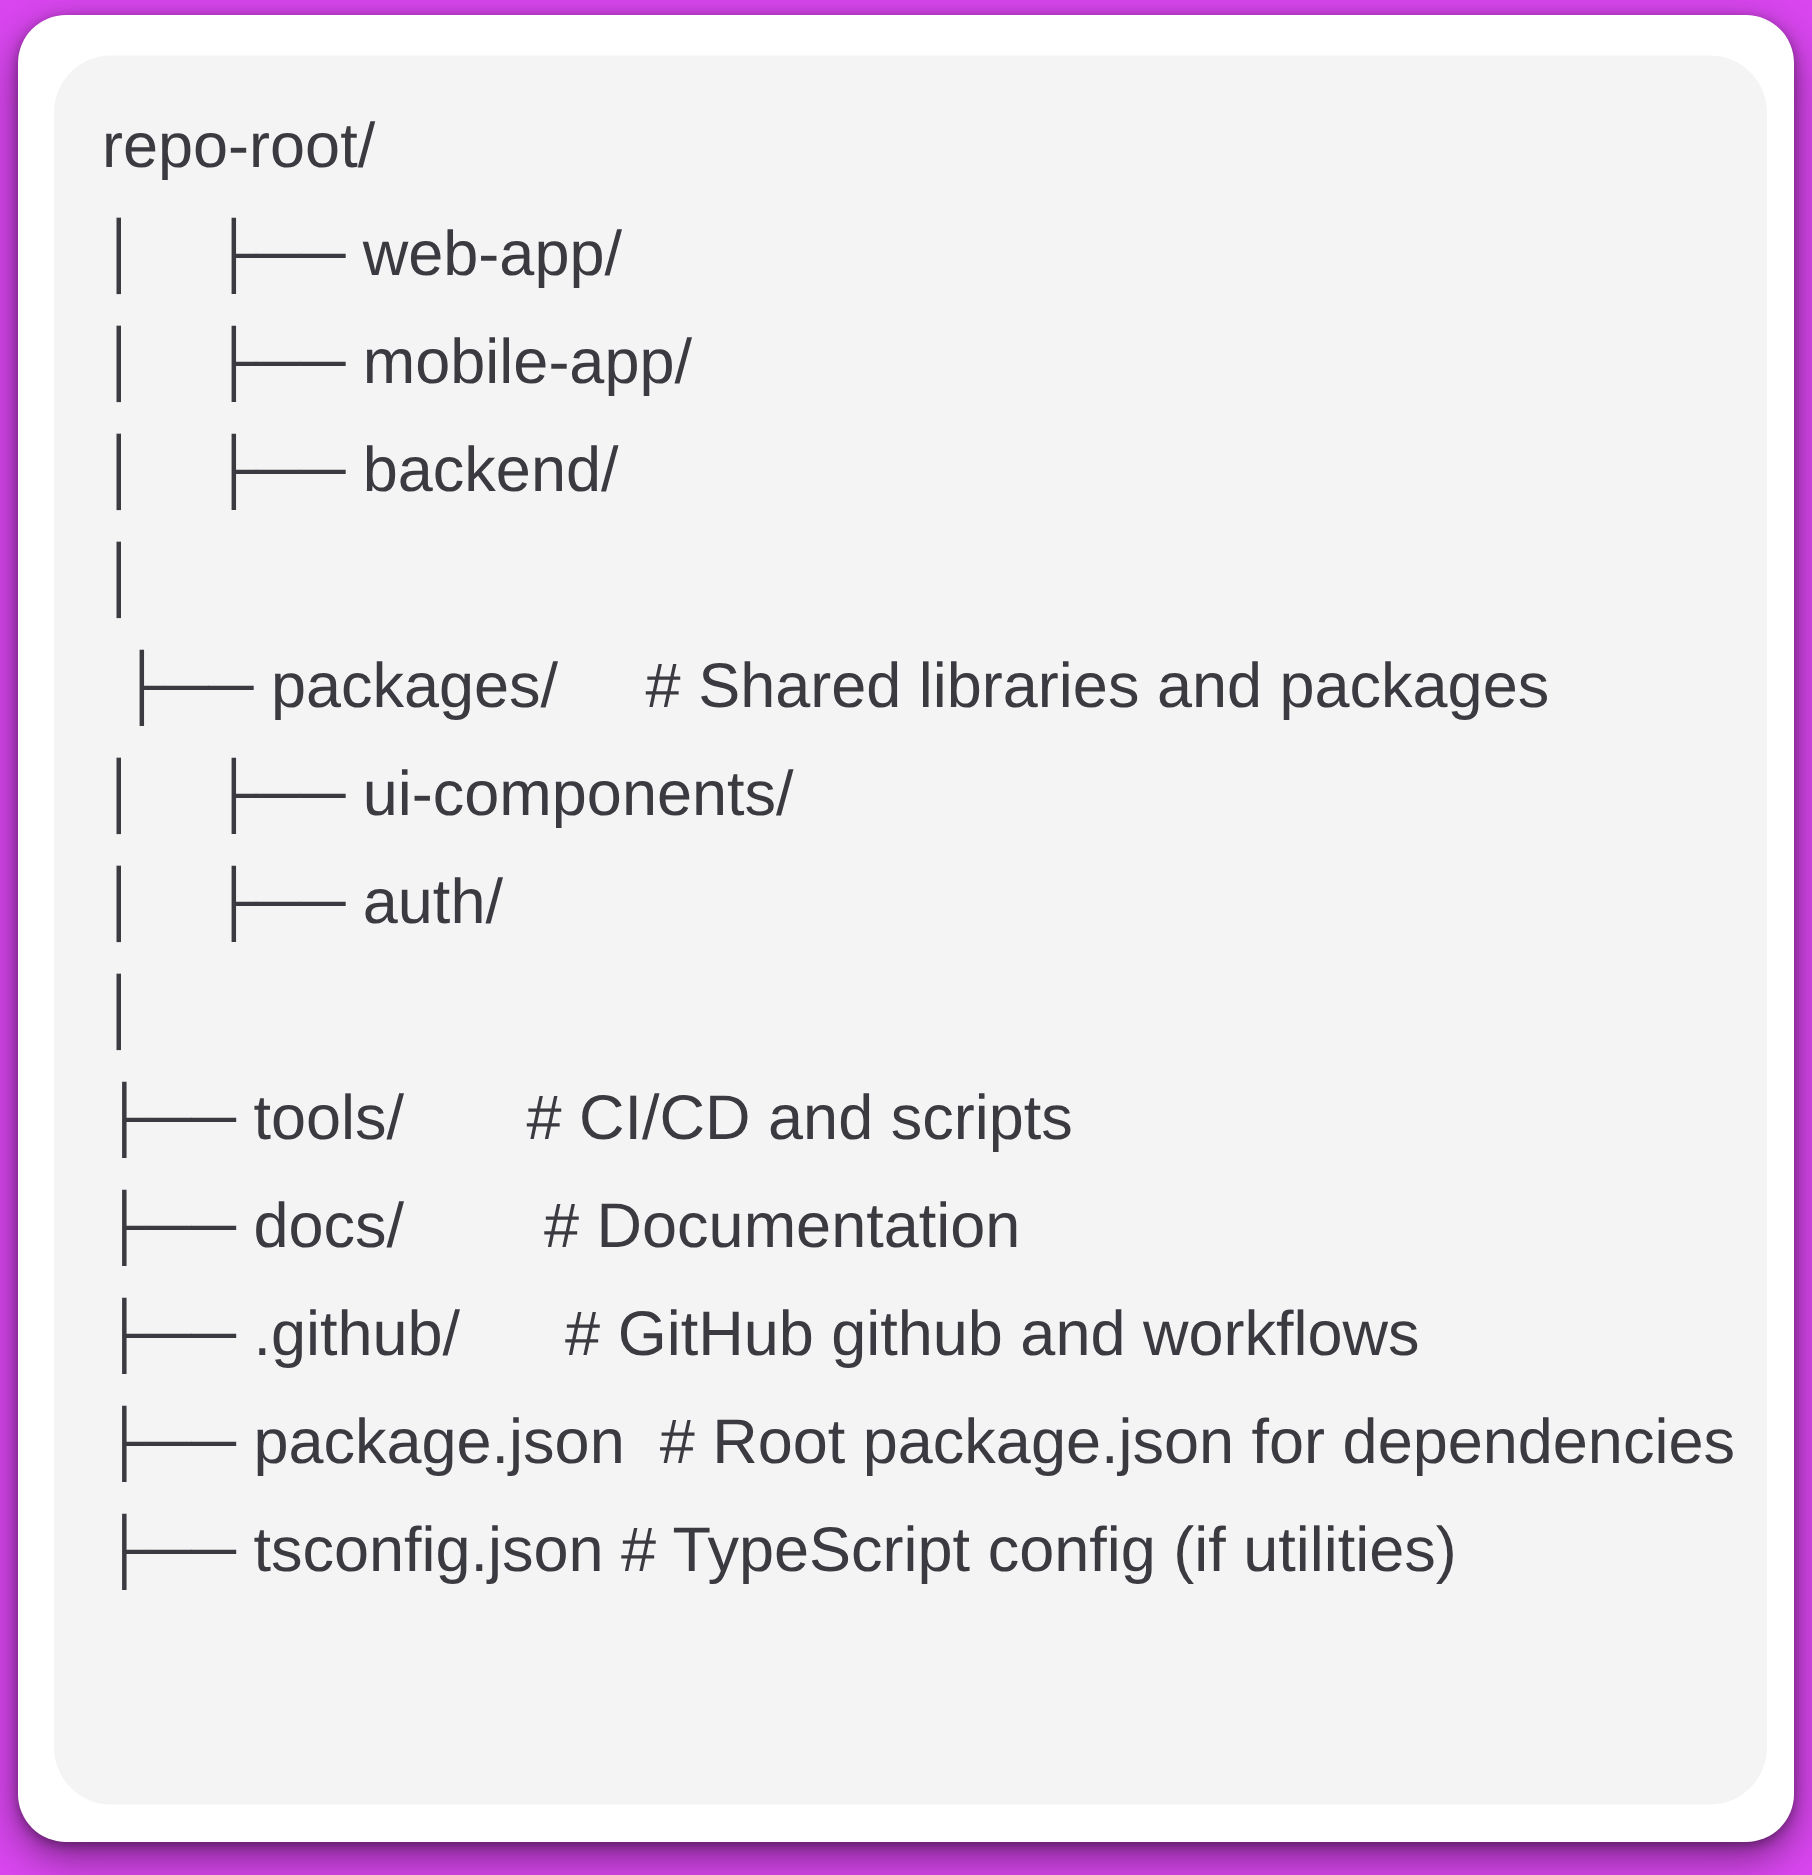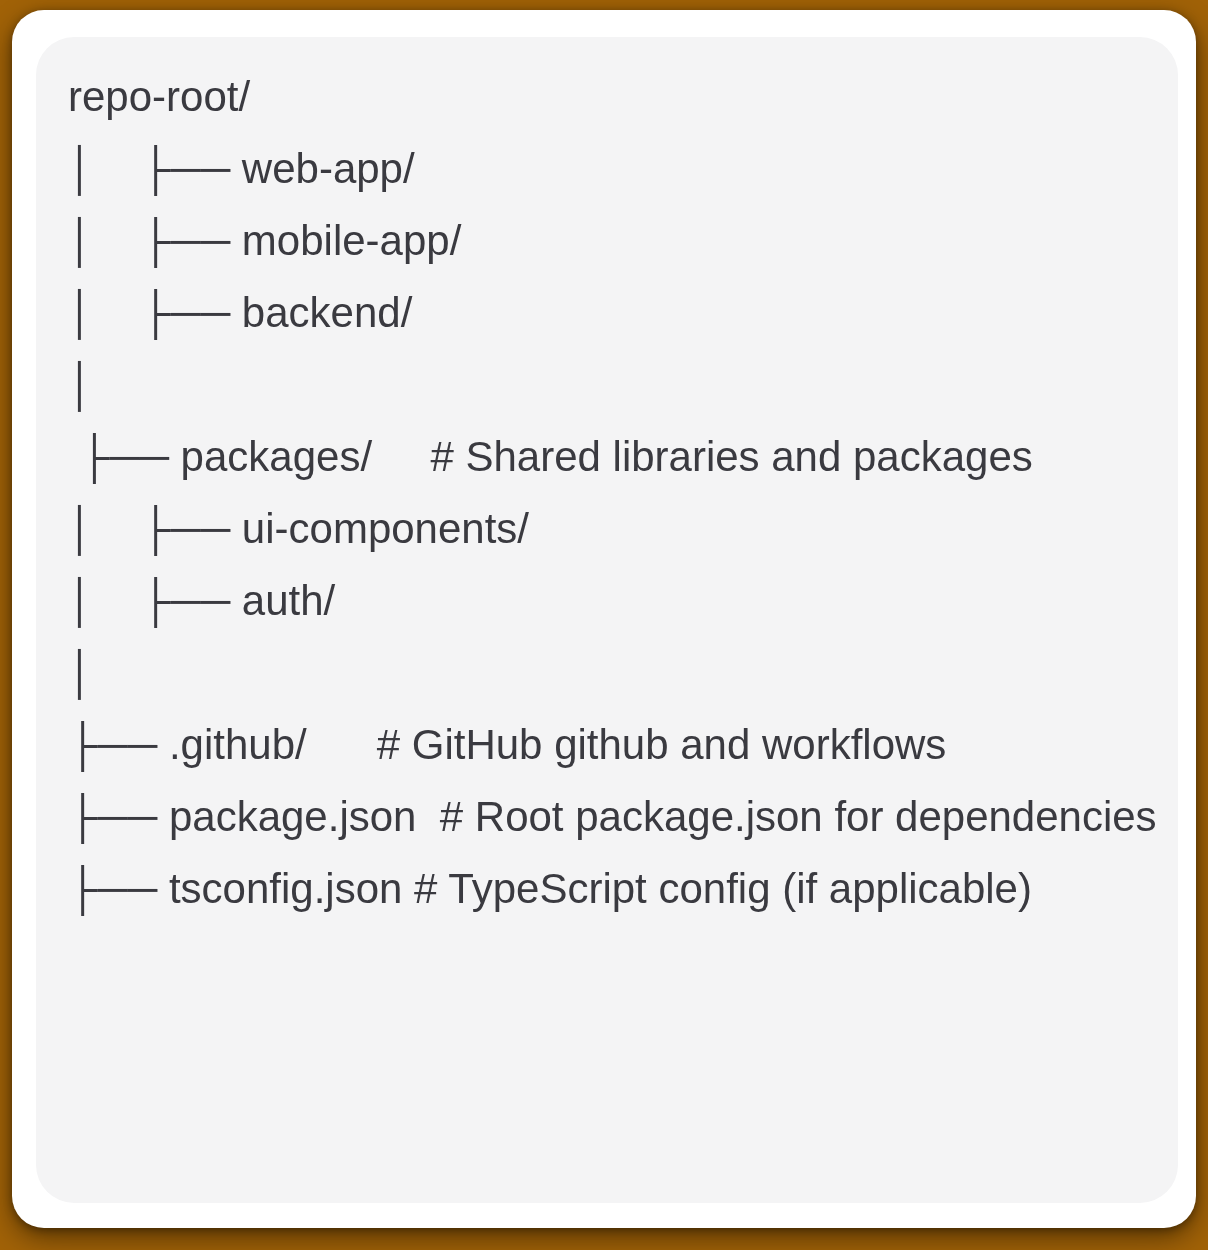--- a/index.html
+++ b/index.html
@@ -7,21 +7,21 @@
     width: 1208px;
     height: 1250px;
     overflow: hidden;
     background: #3e3e4a;
     font-family: "Liberation Sans", "DejaVu Sans", sans-serif;
   }
   .page {
     position: relative;
     width: 1208px;
     height: 1250px;
-    background: #a16207;
+    background: #d946ef;
   }
   .card {
     position: absolute;
     left: 12px;
     top: 10px;
     width: 1184px;
     height: 1218px;
     background: #ffffff;
     border-radius: 32px;
     box-shadow: 0 10px 28px rgba(0,0,0,0.45), 0 2px 8px rgba(0,0,0,0.35);
@@ -53,18 +53,20 @@
     <div class="code-block">
       <div class="code-line">repo-root/</div>
       <div class="code-line">│    ├── web-app/</div>
       <div class="code-line">│    ├── mobile-app/</div>
       <div class="code-line">│    ├── backend/</div>
       <div class="code-line">│</div>
       <div class="code-line"> ├── packages/     # Shared libraries and packages</div>
       <div class="code-line">│    ├── ui-components/</div>
       <div class="code-line">│    ├── auth/</div>
       <div class="code-line">│</div>
+      <div class="code-line">├── tools/       # CI/CD and scripts</div>
+      <div class="code-line">├── docs/        # Documentation</div>
       <div class="code-line">├── .github/      # GitHub github and workflows</div>
       <div class="code-line">├── package.json  # Root package.json for dependencies</div>
-      <div class="code-line">├── tsconfig.json # TypeScript config (if applicable)</div>
+      <div class="code-line">├── tsconfig.json # TypeScript config (if utilities)</div>
     </div>
   </div>
 </div>
 
 </body></html>

